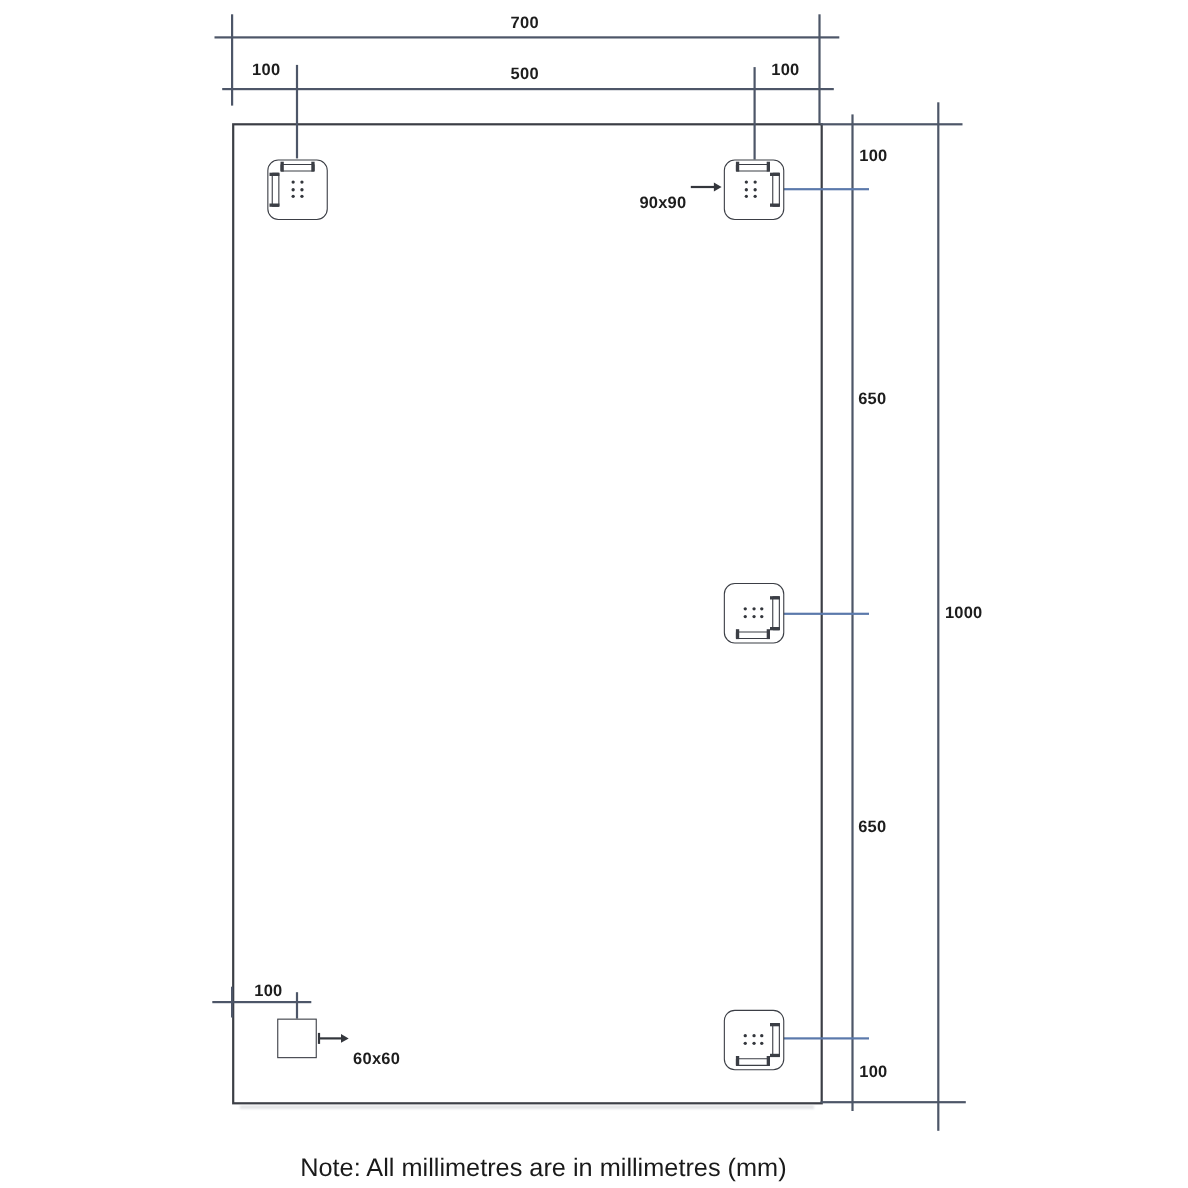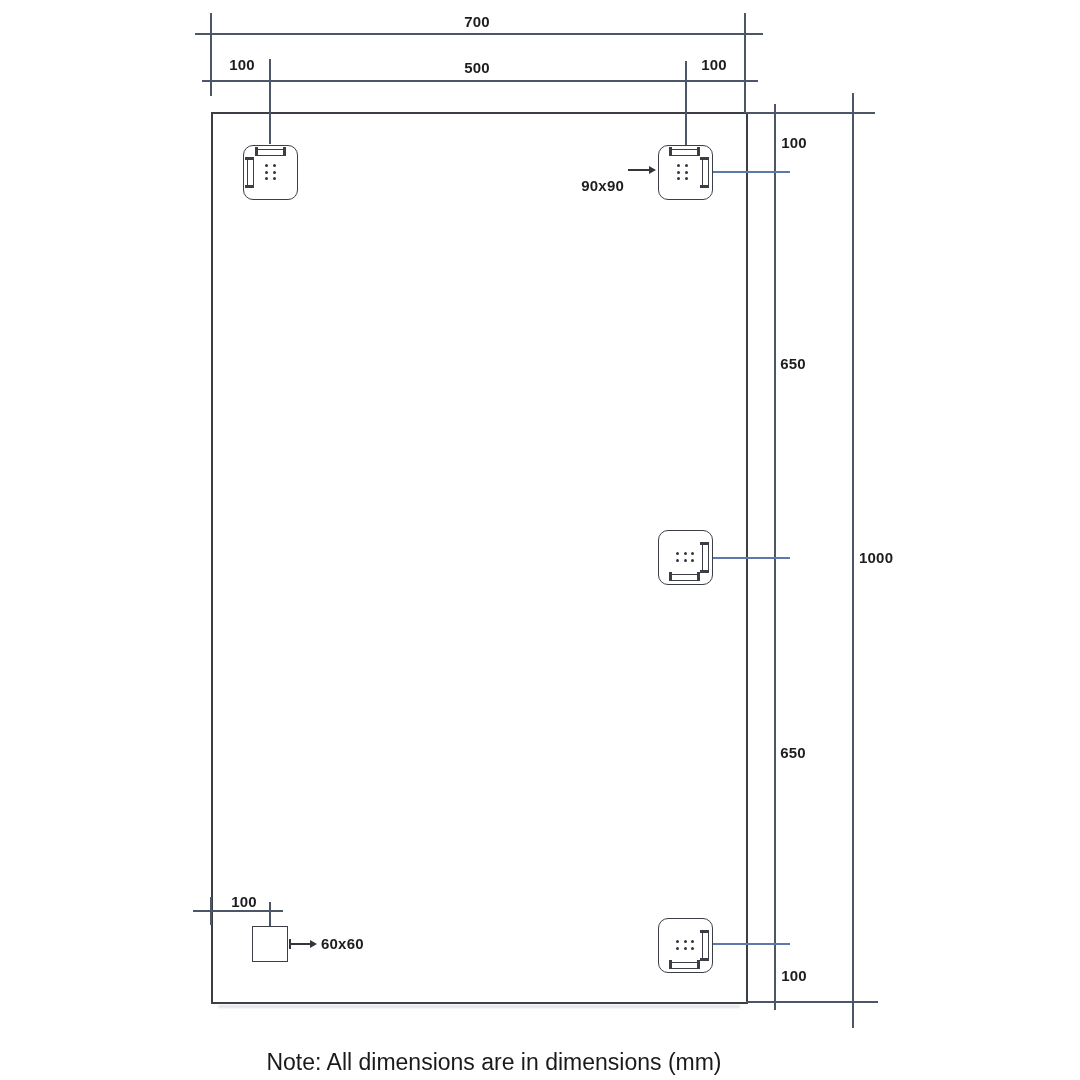--- a/index.html
+++ b/index.html
@@ -93,21 +93,21 @@
 
   <div class="hline" style="left:193px;top:910px;width:90px;"></div>
   <div class="vline" style="left:210px;top:897px;height:28px;"></div>
   <div class="vline" style="left:269px;top:902px;height:25px;"></div>
   <div class="dim" style="left:244px;top:901px;">100</div>
 
   <div class="block60"></div>
   <div class="vline" style="left:289px;top:939px;height:10px;background:#33363c;"></div>
   <div class="hline" style="left:290px;top:943px;width:21px;background:#33363c;"></div>
   <div class="arrow-r" style="left:310px;top:940px;"></div>
-  <div class="dim left-anchor" style="left:321px;top:943px;">60x60</div>
+  <div class="dim left-anchor" style="left:321px;top:963px;">60x60</div>
 
   <div class="bracket" style="left:243px;top:145px;">
     <div class="hslot" style="left:11px;top:3px;"></div>
     <div class="vslot" style="left:3px;top:11px;"></div>
     <div class="dots c2" style="left:21px;top:18px;">
       <i class="dot"></i>
         <i class="dot"></i>
         <i class="dot"></i>
         <i class="dot"></i>
         <i class="dot"></i>
@@ -147,15 +147,15 @@
     <div class="dots c3" style="left:17px;top:21px;">
       <i class="dot"></i>
         <i class="dot"></i>
         <i class="dot"></i>
         <i class="dot"></i>
         <i class="dot"></i>
         <i class="dot"></i>
     </div>
   </div>
 
-  <div class="note">Note: All dimensions are in dimensions (mm)</div>
+  <div class="note">Note: All millimetres are in millimetres (mm)</div>
 
 </div>
 
 </body></html>

